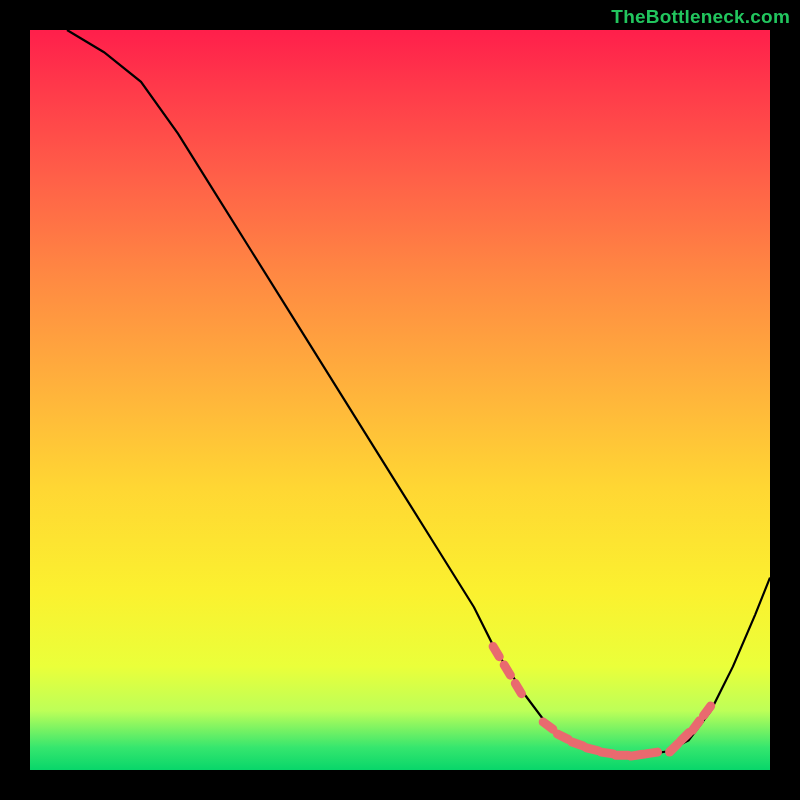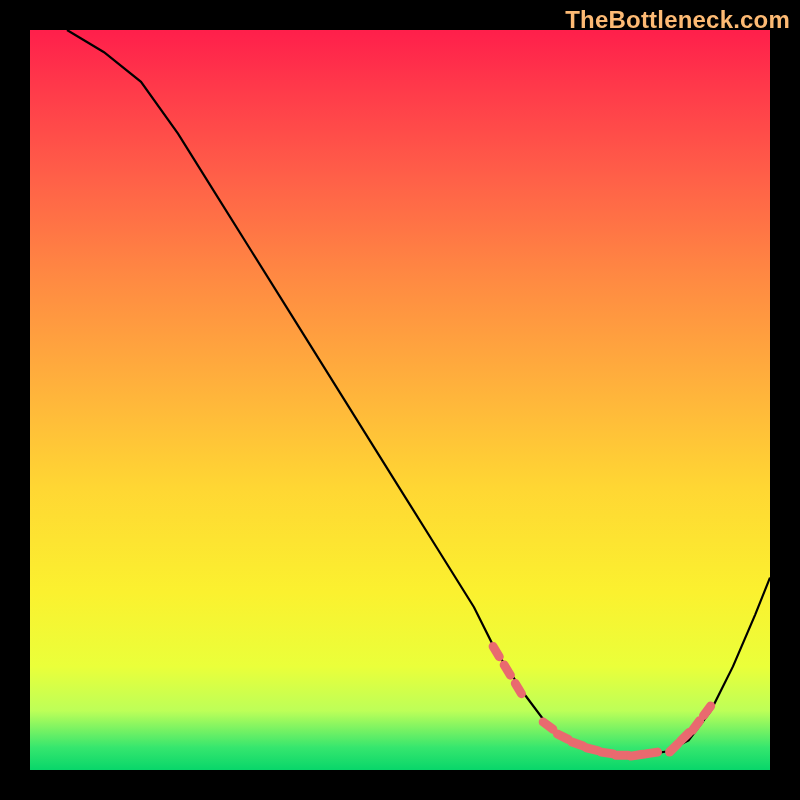--- a/index.html
+++ b/index.html
@@ -3,23 +3,23 @@
 <meta charset="utf-8">
 <style>
 * { margin: 0; padding: 0; box-sizing: border-box; }
 html, body { width: 800px; height: 800px; overflow: hidden; background: #000; }
 .frame { position: relative; width: 800px; height: 800px; background: #000; }
 .watermark {
   position: absolute;
   top: 6px;
   right: 10px;
   font-family: Arial, Helvetica, sans-serif;
-  font-size: 24px;
+  font-size: 19px;
   font-weight: 600;
-  color: #fdba74;
+  color: #22c55e;
   letter-spacing: 0.2px;
 }
 .plot-bg {
   position: absolute;
   left: 30px;
   top: 30px;
   width: 740px;
   height: 740px;
   background: linear-gradient(to bottom,
     #ff1f4b 0%,

